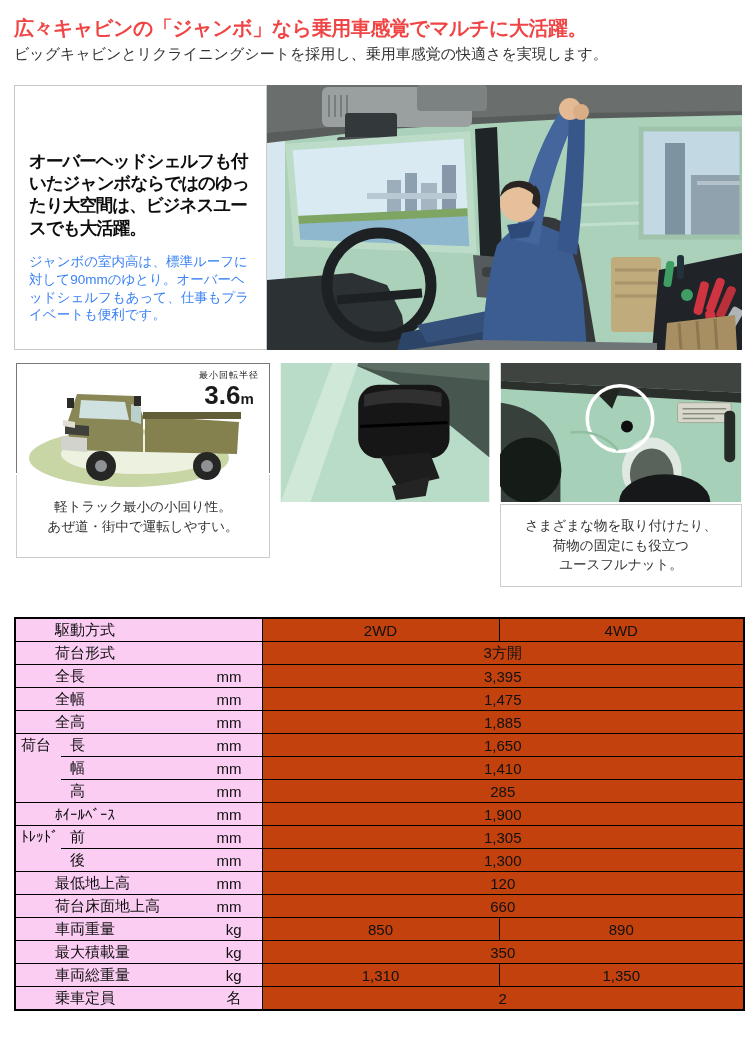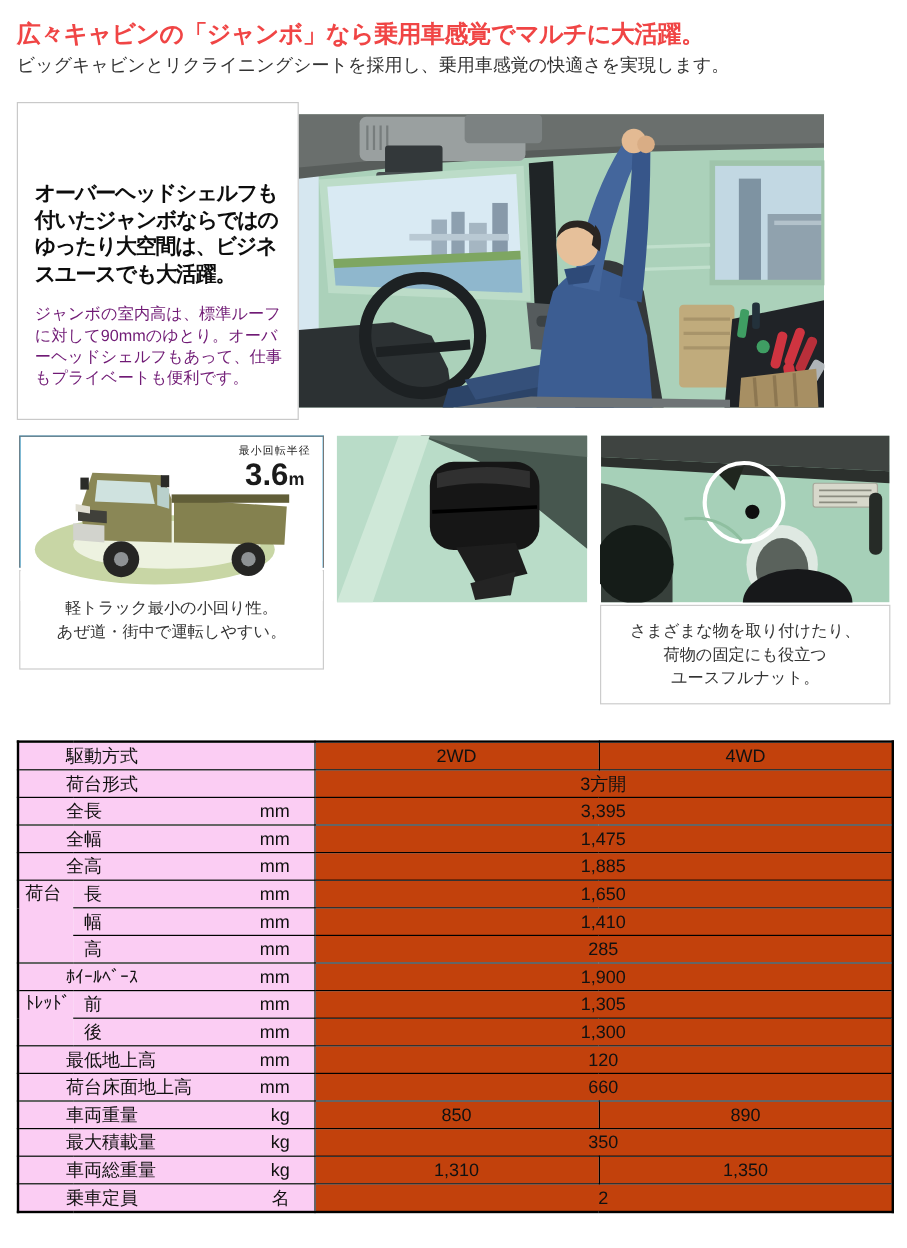--- a/index.html
+++ b/index.html
@@ -5,34 +5,34 @@
   html,body{margin:0;padding:0;background:#fff;}
   body{width:756px;height:1040px;position:relative;overflow:hidden;
        font-family:"Liberation Sans","DejaVu Sans",sans-serif;color:#1a1a1a;}
   .abs{position:absolute;}
 
   
   #headline{left:14px;top:15px;font-size:20px;font-weight:bold;color:#f04545;letter-spacing:-0.5px;}
   #subheadline{left:14px;top:45px;font-size:15px;color:#333;}
 
   
-  #feature{left:14px;top:85px;width:673px;height:265px;display:flex;}
+  #feature{left:14px;top:85px;width:728px;height:265px;display:flex;}
   #feature-text{width:253px;height:265px;box-sizing:border-box;border:1px solid #c9c9c9;
     background:#fff;padding:64px 12px 0 14px;}
   #feature-heading{font-size:17.5px;font-weight:bold;line-height:1.27;color:#0d0d0d;letter-spacing:-1px;}
-  #feature-body{margin-top:14px;font-size:13.5px;line-height:1.32;color:#701a75;}
+  #feature-body{margin-top:14px;font-size:13.5px;line-height:1.32;color:#3b82f6;}
   #feature-photo{width:475px;height:265px;display:block;}
 
   
   .card{position:absolute;top:363px;}
   #card1{left:16px;width:254px;}
   #card2{left:280px;width:210px;}
   #card3{left:500px;width:242px;}
   .card-img{display:block;width:100%;height:139px;}
-  #card1 .imgbox{box-sizing:border-box;border:1px solid #777;background:#0ea5e9;height:110px;position:relative;}
+  #card1 .imgbox{box-sizing:border-box;border:1px solid #777;background:#8b5cf6;height:110px;position:relative;}
   #card1 .card-img{height:137px;}
   .caption{box-sizing:border-box;margin-top:2px;height:83px;border:1px solid #ccc;background:#fff;
     display:flex;align-items:center;justify-content:center;text-align:center;
     font-size:13.5px;line-height:1.45;color:#333;white-space:pre-line;}
   #badge{position:absolute;top:5px;right:10px;text-align:center;color:#1a1a1a;}
   #badge .blabel{font-size:9px;letter-spacing:1px;}
   #badge .bval{font-size:26px;font-weight:bold;line-height:1;}
   #badge .bunit{font-size:15px;font-weight:bold;}
 
   

